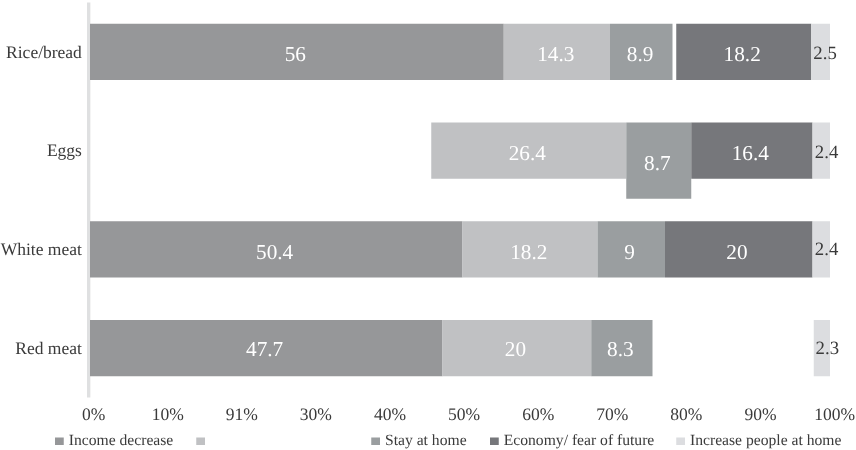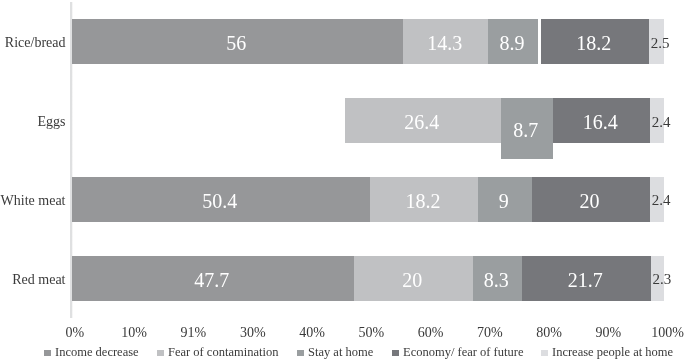--- a/index.html
+++ b/index.html
@@ -8,21 +8,21 @@
        font-family:"Liberation Serif",serif;color:#3a3a3a;}
   #chart{position:relative;width:685px;height:360px;background:#ffffff;padding-left:12px;}
   .axis-line{position:absolute;left:69px;top:2px;width:4px;height:316px;
      background:linear-gradient(to right,#ffffff 0%,#ffffff 14%,#dfe0e1 14%,
                 #dfe0e1 78%,#efefef 78%,#ffffff 100%);}
   .plot-area{position:absolute;left:0;top:0;width:685px;height:318px;}
   .bar-row{position:absolute;left:0;top:0;width:685px;height:318px;}
   .cat-label{position:absolute;left:-4px;width:69.5px;text-align:right;
      font-size:14px;line-height:1;white-space:nowrap;}
   .seg{position:absolute;display:flex;align-items:center;justify-content:center;}
-  .seg-value{font-size:20px;line-height:1;position:relative;top:1.6px;left:-1.2px;
+  .seg-value{font-size:17px;line-height:1;position:relative;top:1.6px;left:-1.2px;
      color:#ffffff;}
   .outval{position:absolute;font-size:15px;line-height:1;white-space:nowrap;
      color:#3a3a3a;}
   .axis-ticks{position:absolute;left:0;top:0;width:685px;height:360px;}
   .tick{position:absolute;top:325.7px;width:60px;text-align:center;
      font-size:14px;line-height:1;white-space:nowrap;}
   .legend{position:absolute;left:0;top:340px;width:685px;height:20px;}
   .legend-item{position:absolute;left:0;top:0;width:685px;height:20px;}
   .lmark{position:absolute;top:9.8px;width:6.9px;height:6.3px;}
   .ltext{position:absolute;top:5.8px;font-size:12.5px;line-height:1;white-space:nowrap;text-align:center;}
@@ -91,23 +91,20 @@
       <div class="cat-label" style="top:273.10px">Red meat</div>
       <div class="seg" style="left:71.50px;top:256.20px;width:282.77px;height:44.40px;background:#969799">
           <span class="seg-value">47.7</span>
         </div>
       <div class="seg" style="left:354.27px;top:256.20px;width:118.56px;height:44.40px;background:#c0c1c3">
           <span class="seg-value">20</span>
         </div>
       <div class="seg" style="left:472.83px;top:256.20px;width:49.20px;height:44.40px;background:#9a9ea0">
           <span class="seg-value">8.3</span>
         </div>
-      <div class="seg" style="left:522.03px;top:256.20px;width:128.64px;height:44.40px;background:#76777b">
-          <span class="seg-value">21.7</span>
-        </div>
       <div class="seg" style="left:650.67px;top:256.20px;width:13.63px;height:44.40px;background:#dcdde0"></div>
       <div class="outval" style="left:652.47px;top:272.30px">2.3</div>
     </div>
   </div>
 
   <div class="axis-ticks">
     <div class="tick" style="left:44.90px">0%</div>
     <div class="tick" style="left:104.18px">10%</div>
     <div class="tick" style="left:163.46px">91%</div>
     <div class="tick" style="left:222.74px">30%</div>
@@ -120,21 +117,20 @@
     <div class="tick" style="left:637.70px">100%</div>
   </div>
 
   <div class="legend">
     <div class="legend-item">
       <div class="lmark" style="left:44px;background:#969799"></div>
       <div class="ltext" style="left:55px">Income decrease</div>
     </div>
     <div class="legend-item">
       <div class="lmark" style="left:157px;background:#c0c1c3"></div>
-      <div class="ltext" style="left:168px">Fear of contamination</div>
     </div>
     <div class="legend-item">
       <div class="lmark" style="left:297px;background:#9a9ea0"></div>
       <div class="ltext" style="left:308px">Stay at home</div>
     </div>
     <div class="legend-item">
       <div class="lmark" style="left:392px;background:#76777b"></div>
       <div class="ltext" style="left:403px">Economy/ fear of future</div>
     </div>
     <div class="legend-item">

